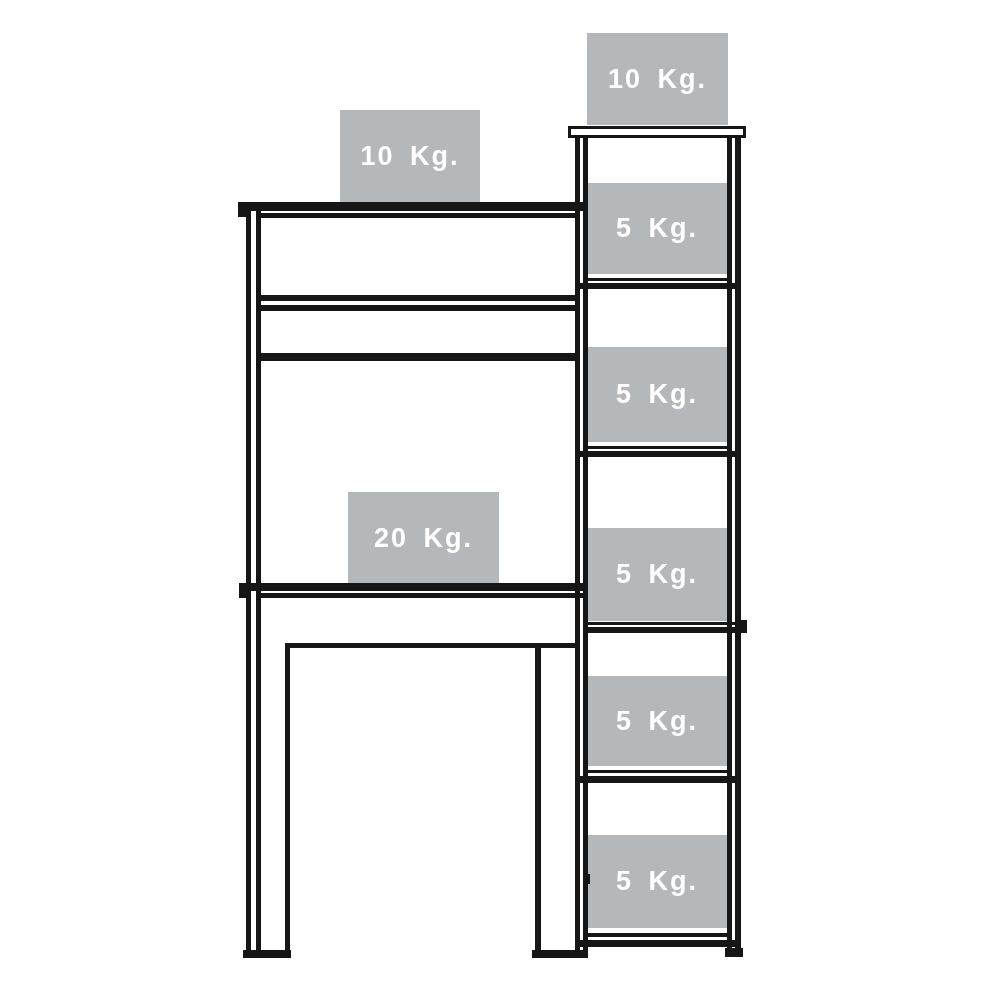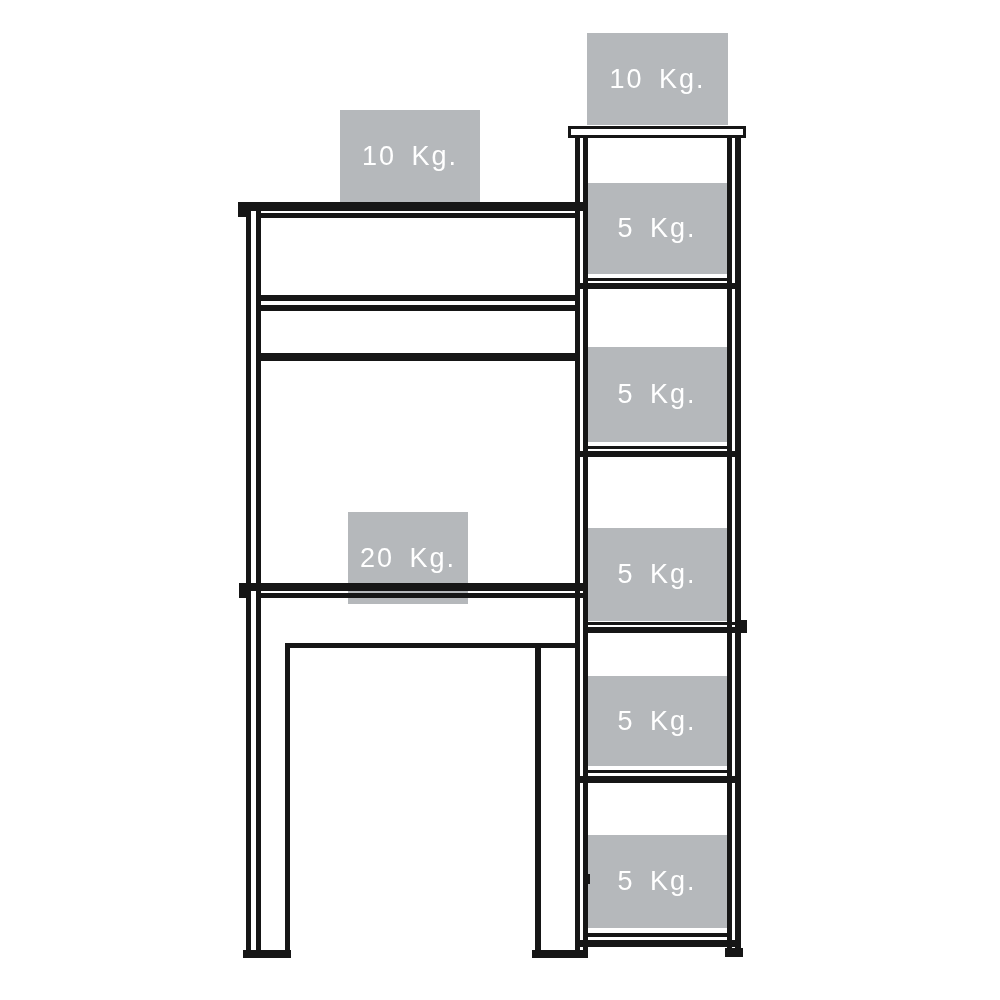--- a/index.html
+++ b/index.html
@@ -31,41 +31,41 @@
   .wbox {
     position: absolute;
     background: #b5b8bb;
     display: flex;
     align-items: center;
     justify-content: center;
   }
   .wbox span {
     color: #ffffff;
     font-size: 27px;
-    font-weight: 400;
+    font-weight: 700;
     letter-spacing: 2px;
     word-spacing: 6px;
     line-height: 1;
     white-space: nowrap;
   }
 </style>
 </head>
 <body>
 
 <div id="stage">
 
   <div class="wbox" style="left:340px; top:110px; width:140px; height:92px;">
     <span>10 Kg.</span>
   </div>
 
   <div class="wbox" style="left:587px; top:33px; width:141px; height:92px;">
     <span>10 Kg.</span>
   </div>
 
-  <div class="wbox" style="left:348px; top:512px; width:120px; height:92px;">
+  <div class="wbox" style="left:348px; top:492px; width:151px; height:92px;">
     <span>20 Kg.</span>
   </div>
 
   <div class="wbox" style="left:587px; top:183px; width:140px; height:91px;">
     <span>5 Kg.</span>
   </div>
 
   <div class="wbox" style="left:587px; top:347px; width:140px; height:95px;">
     <span>5 Kg.</span>
   </div>

